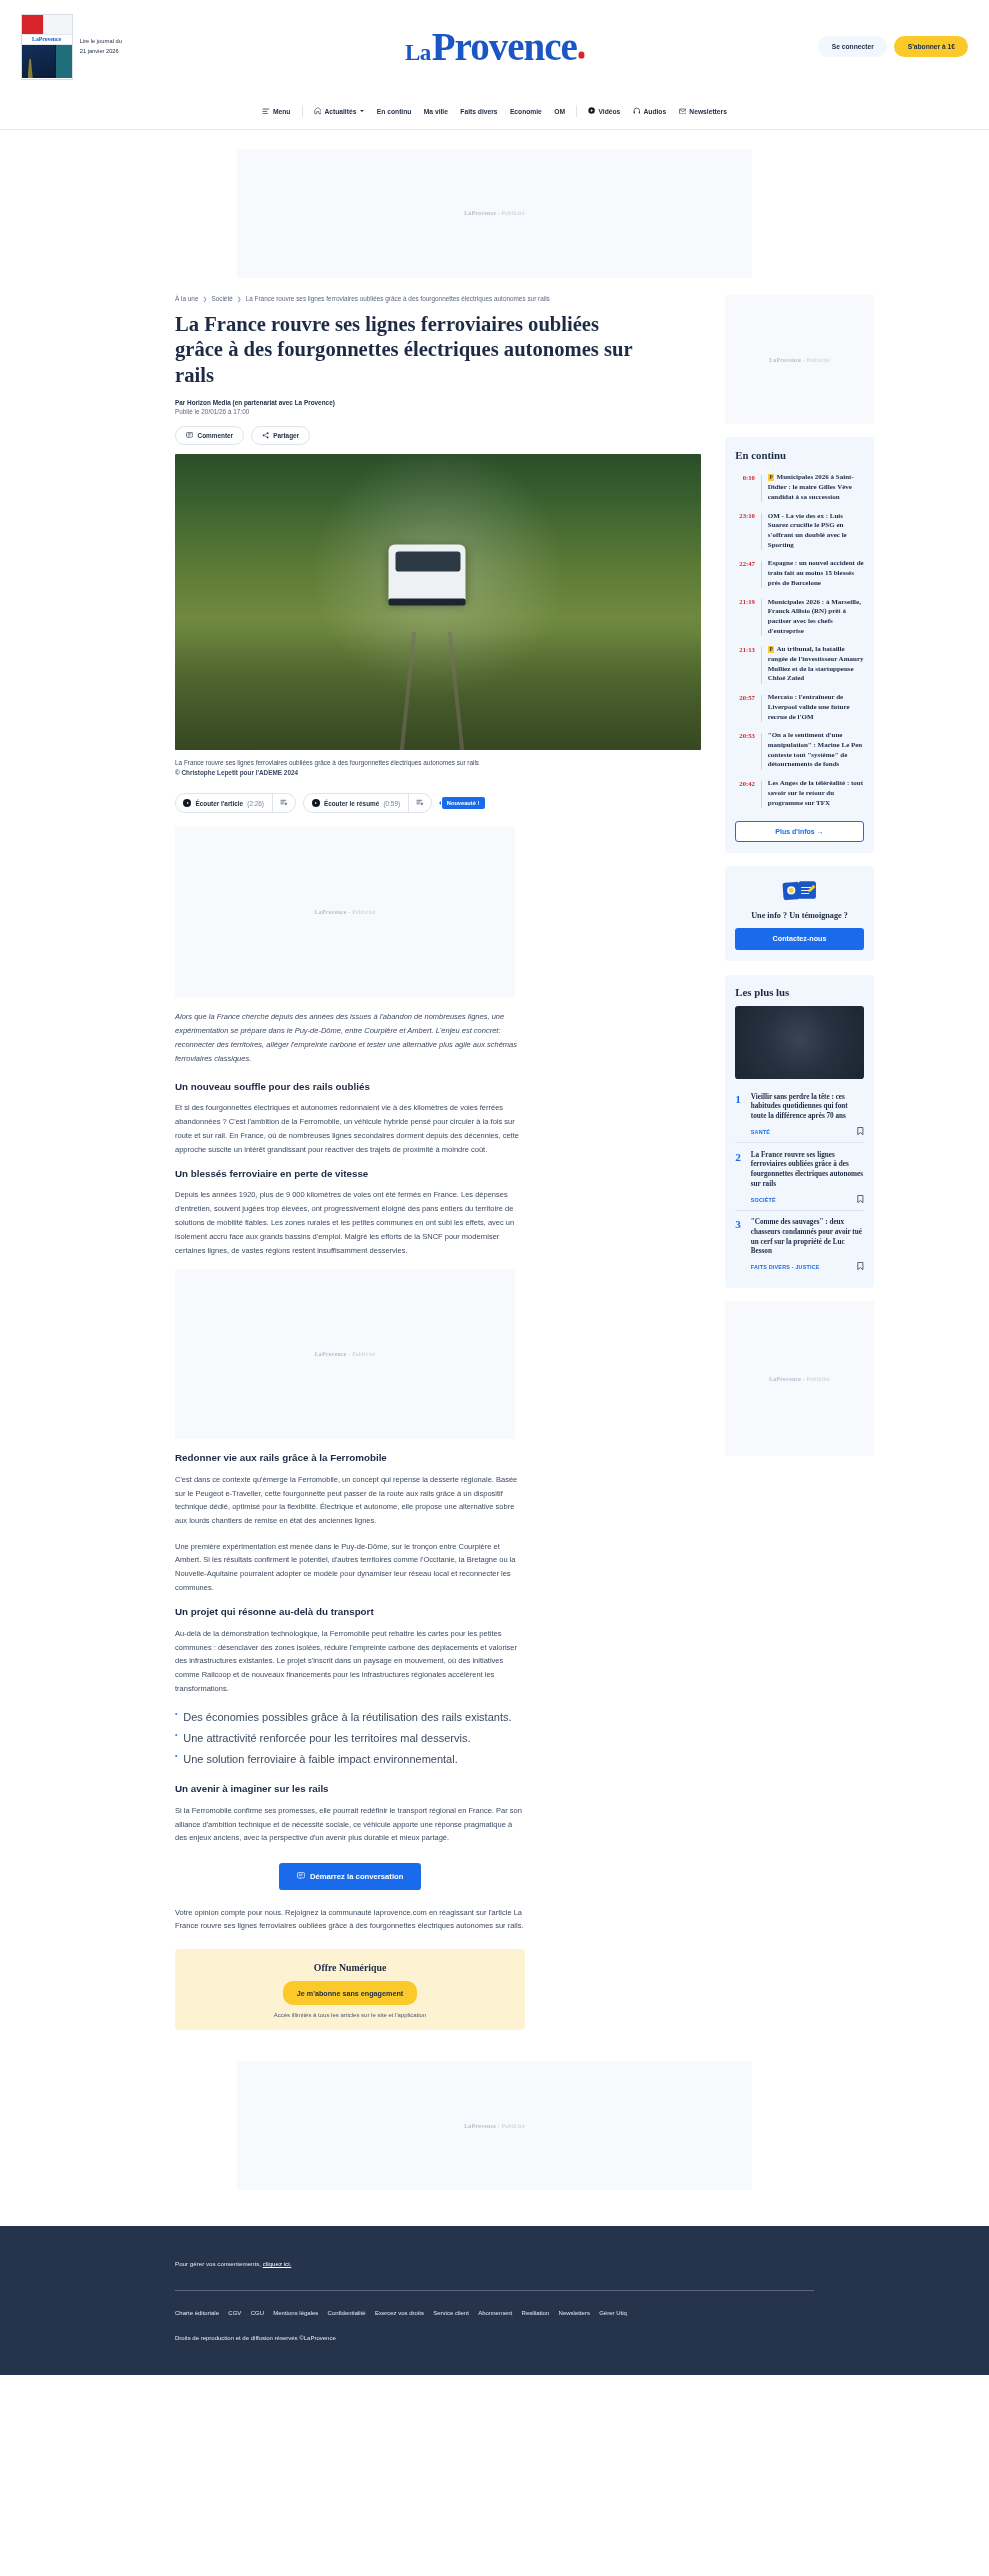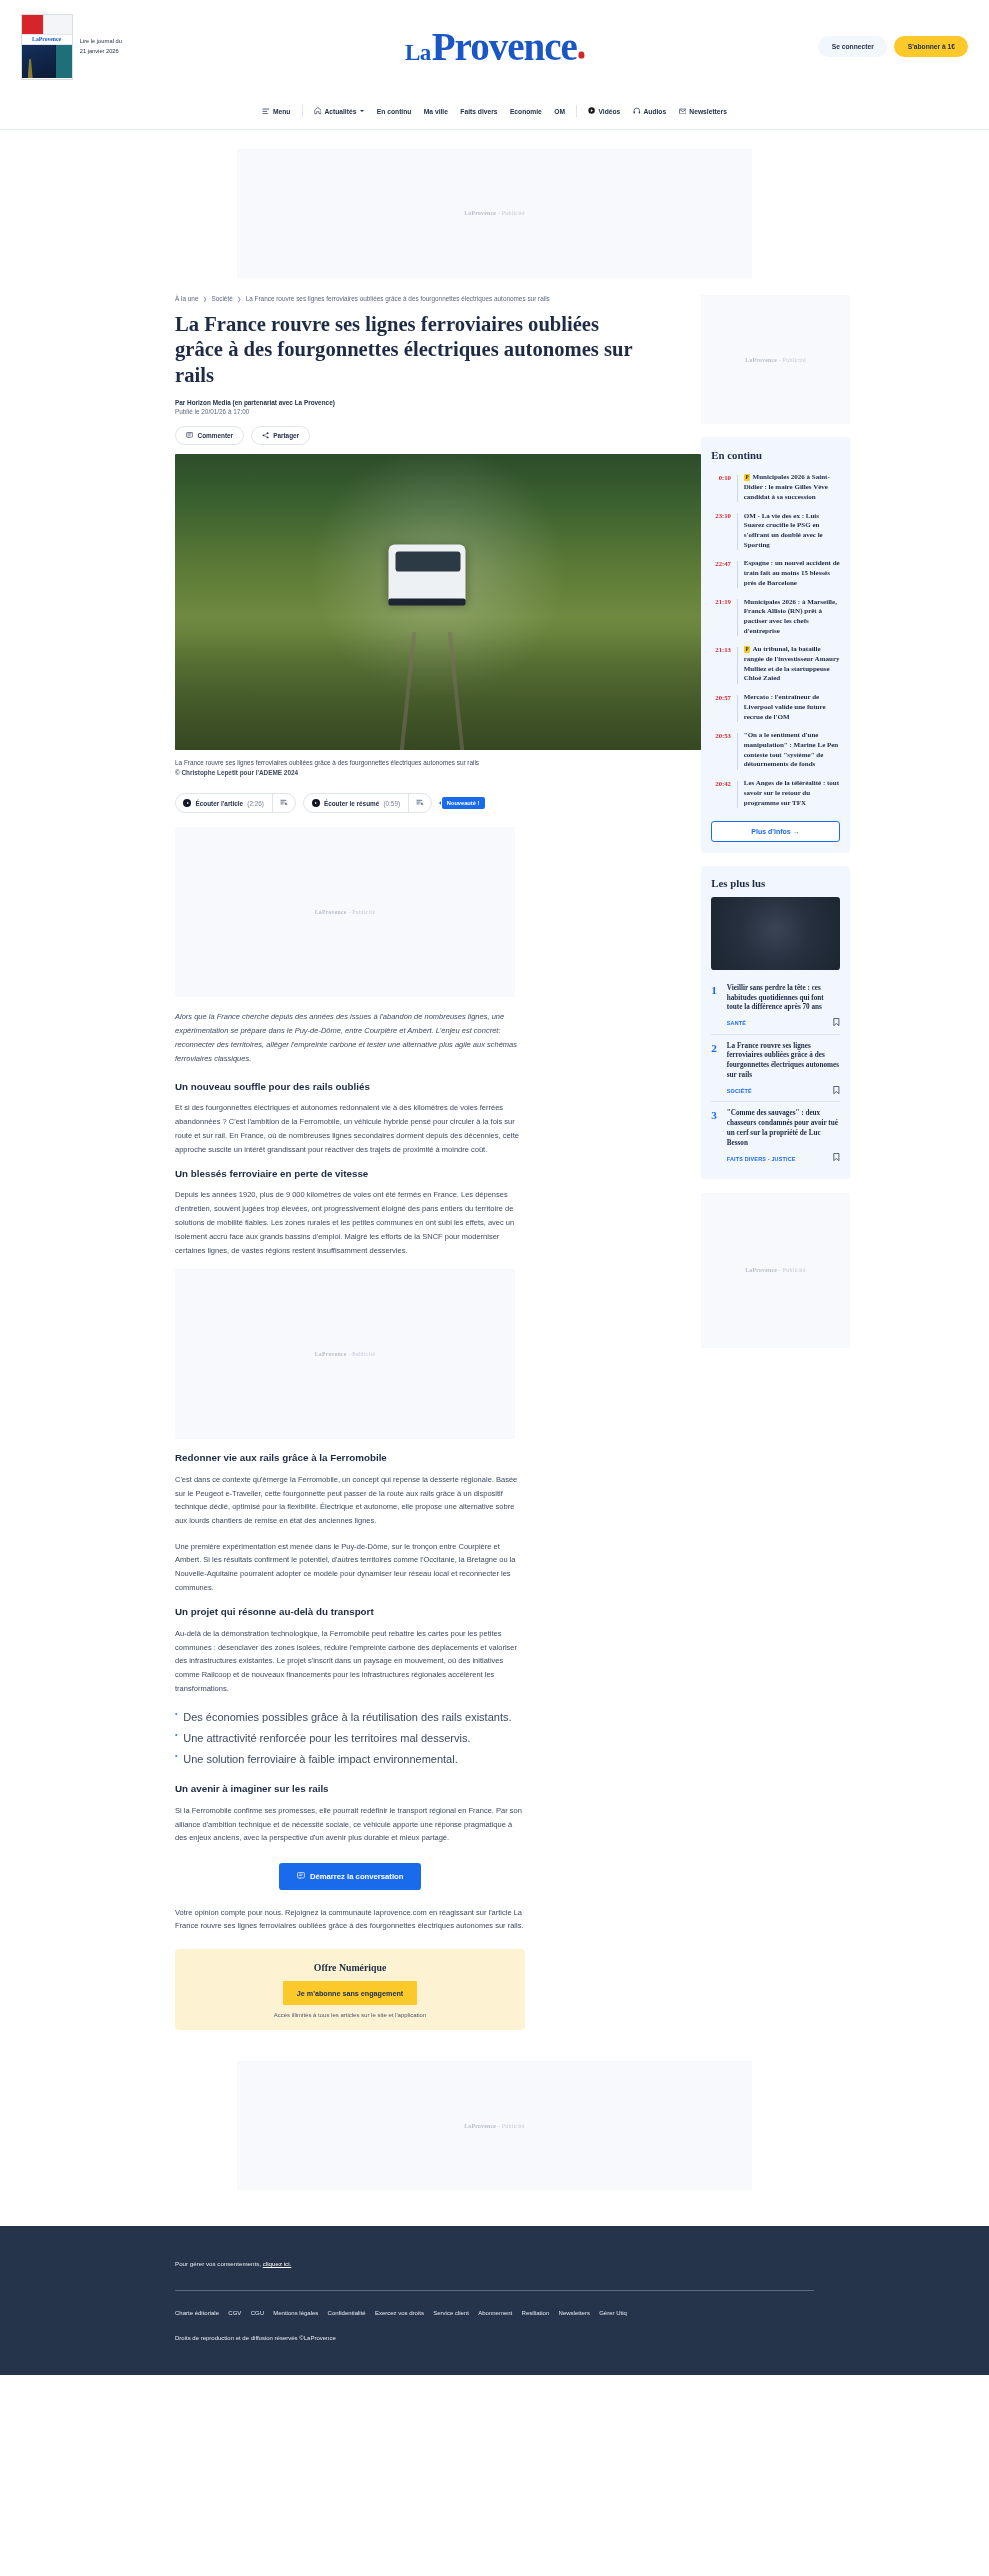--- a/index.html
+++ b/index.html
@@ -107,21 +107,21 @@
     height: 129px; background: #f8f9fc;
     display: flex; align-items: center; justify-content: center;
   }
   .ad-label {
     font-family: "Liberation Serif", serif;
     font-size: 5.7px; color: #c2c8d4; letter-spacing: 0.3px;
   }
   .ad-label b { color: #b6bdcb; }
 
   .content {
-    width: 639px; margin: 0 auto; display: flex; 
+    width: 639px; margin: 0 auto; display: flex; gap: 24px;
     padding-top: 17.5px;
   }
   .col-main { width: 526px; }
   .col-side { width: 149px; flex: 0 0 149px; }
 
   
   .breadcrumb {
     display: flex; align-items: center; gap: 4.1px;
     font-size: 6.4px; color: #5c6882; margin-bottom: 10.3px;
   }
@@ -260,21 +260,21 @@
 
   .offer-box {
     width: 350px; background: #fdf3d2; border-radius: 4.1px;
     padding: 13.4px 10.3px 12.4px; text-align: center; margin-top: 15.5px;
   }
   .offer-title {
     font-family: "Liberation Serif", serif;
     font-size: 9.8px; font-weight: bold; color: #1d2b45; margin-bottom: 8.2px;
   }
   .btn-offer {
-    background: #fbc92a; border: none; border-radius: 1px;
+    background: #fbc92a; border: none; border-radius: 10px;
     padding: 7.2px 13.4px; font-size: 7.2px; font-weight: bold;
     color: #23314a; cursor: pointer; font-family: "Liberation Sans", sans-serif;
   }
   .offer-note { font-size: 6px; color: #4b5670; margin-top: 7.2px; }
 
   
   .side-card {
     background: #f2f6fd; border-radius: 4.1px; padding: 11.3px 10.3px 10.3px;
     margin-bottom: 13.4px;
   }
@@ -688,20 +688,34 @@
         <span class="live-bar"></span>
         <span class="live-txt">Les Anges de la téléréalité : tout savoir sur le retour du programme sur TFX</span>
       </div>
 
       <button class="btn-more">
         <span>Plus d'infos</span>
         <span> →</span>
       </button>
     </div>
 
+    <div class="side-card tip-card">
+      <div class="tip-ico">
+        <svg width="36" height="24" viewBox="0 0 70 46">
+          <rect x="2" y="6" width="32" height="34" rx="5" fill="#1a56c4" transform="rotate(-4 18 23)"></rect>
+          <circle cx="18" cy="22" r="8" fill="#eef3fc"></circle>
+          <circle cx="18" cy="22" r="4.6" fill="#fbc92a"></circle>
+          <rect x="32" y="4" width="34" height="34" rx="5" fill="#1a56c4"></rect>
+          <path d="M38 16h18M38 22h18M38 28h14" stroke="#eef3fc" stroke-width="2" stroke-linecap="round"></path>
+          <path d="M52 20l9-9 4 4-9 9-5 1z" fill="#fbc92a"></path>
+        </svg>
+      </div>
+      <div class="tip-title">Une info ? Un témoignage ?</div>
+      <button class="btn-contact">Contactez-nous</button>
+    </div>
 
     <div class="side-card">
       <div class="side-title">Les plus lus</div>
 
       <div class="mr-thumb"></div>
 
       <div class="mr-item">
         <span class="mr-rank">1</span>
         <div class="mr-body">
           <div class="mr-txt">Vieillir sans perdre la tête : ces habitudes quotidiennes qui font toute la différence après 70 ans</div>

